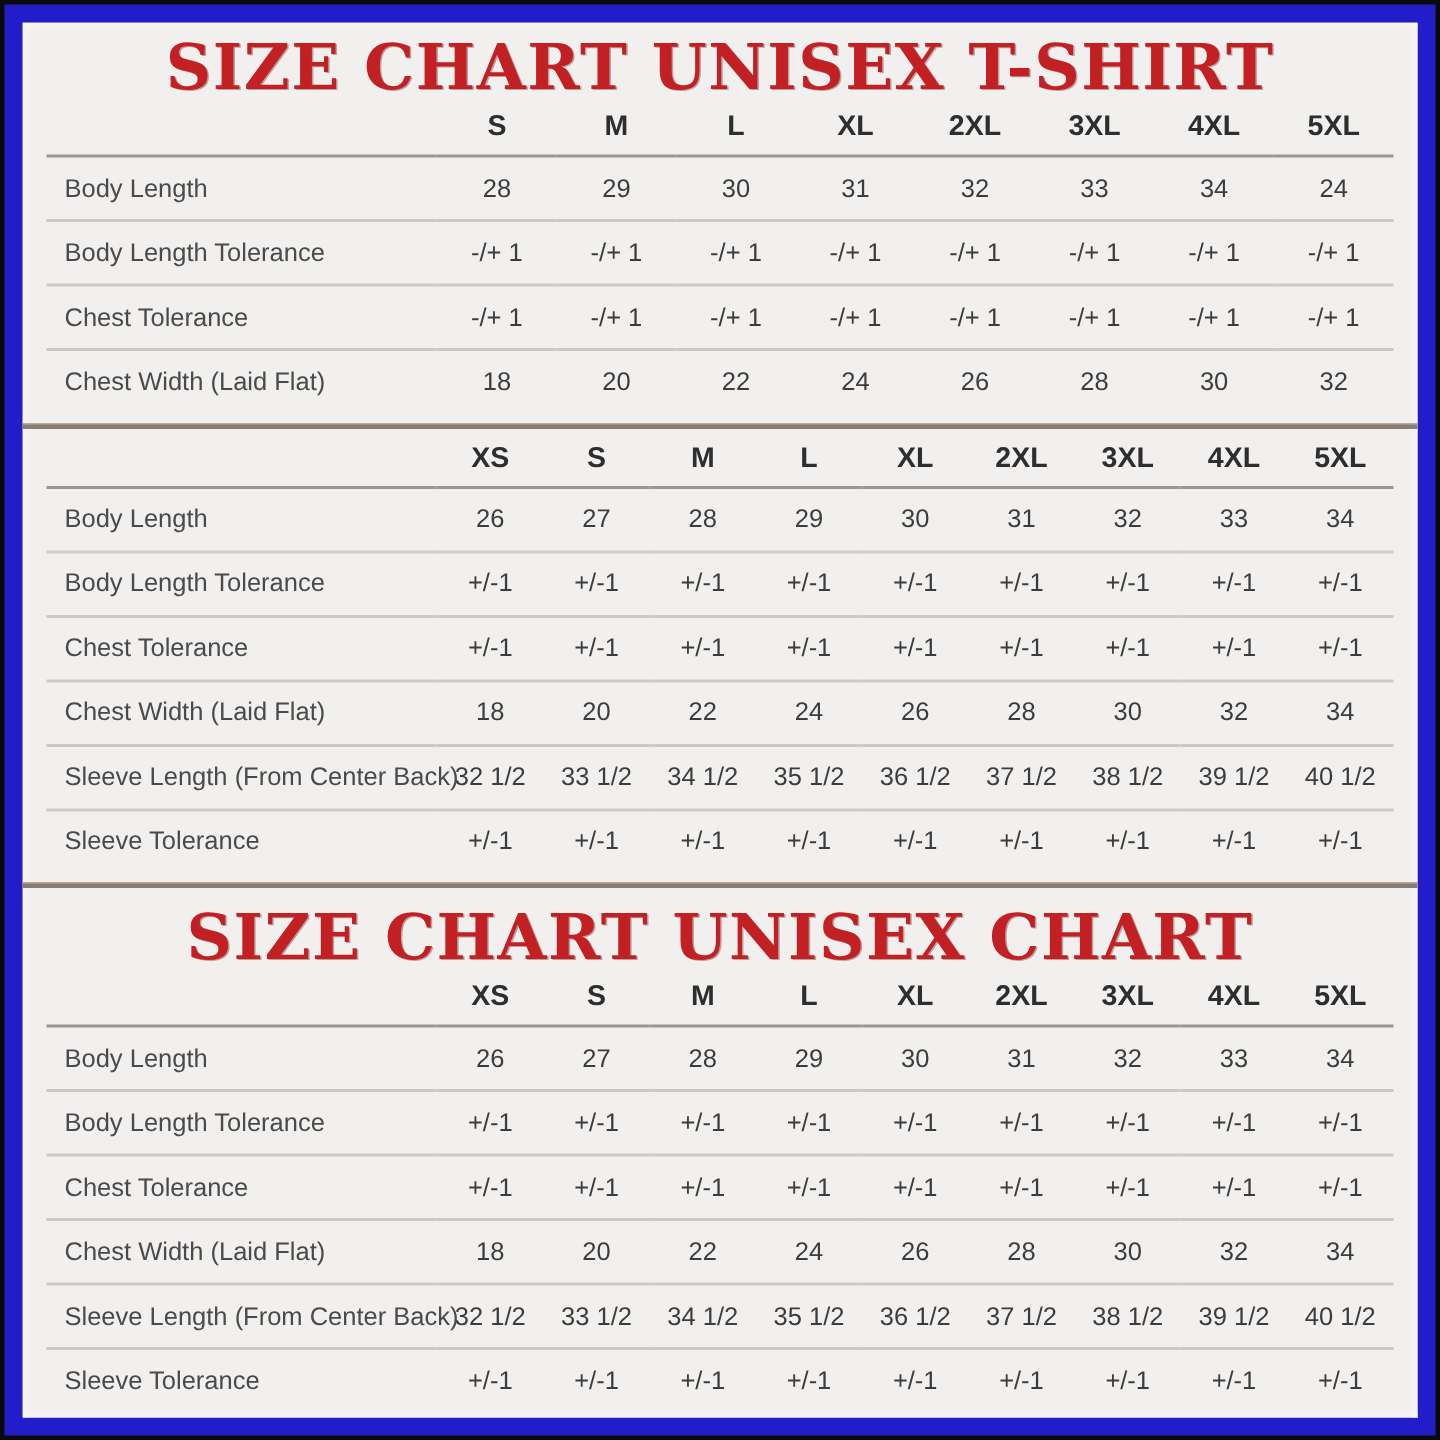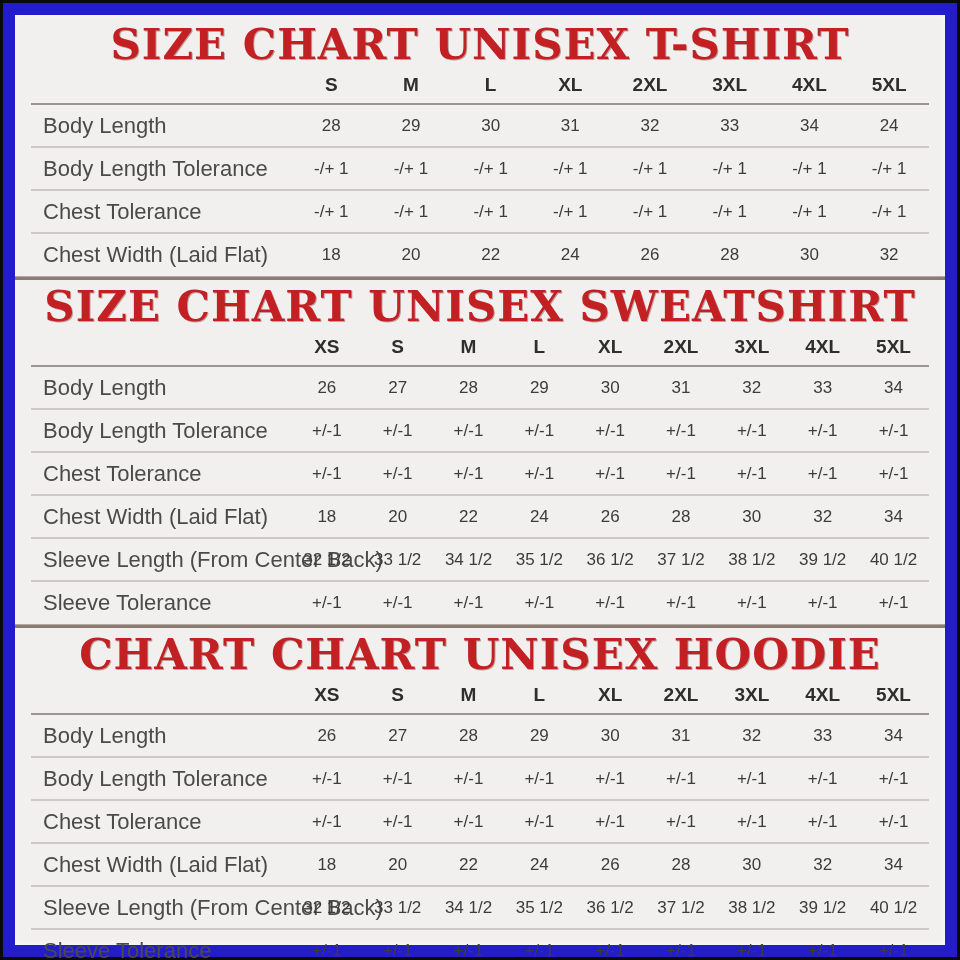--- a/index.html
+++ b/index.html
@@ -36,21 +36,21 @@
   th.size-col-header {
     font-size:19px; font-weight:bold; color:#2e2e2e;
     padding:2px 0 7px; border-bottom:2px solid #9a9694;
     text-align:center; white-space:nowrap;
   }
   th.corner-cell { border-bottom:2px solid #9a9694; }
   td { height:39px; vertical-align:middle; }
   tr.size-row td { border-bottom:2px solid #cdc9c6; }
   tr.size-row:last-child td { border-bottom:none; }
   td.row-label {
-    text-align:left; padding-left:12px; font-size:22px;
+    text-align:left; padding-left:12px; font-size:17px;
     color:#4a4a4a; white-space:nowrap;
   }
   td.cell-value {
     text-align:center; font-size:17px; color:#3c3c3c; white-space:nowrap;
   }
   .section-divider {
     height:3px; background:#8a7c74; border-top:1px solid #b5a9a2;
     margin:1px 0; flex:none;
   }
 </style>
@@ -130,21 +130,20 @@
                 <td class="cell-value">26</td>
                 <td class="cell-value">28</td>
                 <td class="cell-value">30</td>
                 <td class="cell-value">32</td>
               </tr>
             </tbody>
           </table>
         </section>
         <div class="section-divider"></div>
         <section class="size-section">
-          <h1 class="section-title">SIZE CHART UNISEX SWEATSHIRT</h1>
           <table class="size-table">
             <colgroup>
               <col style="width: 29%;">
               <col style="width: 7.88889%;">
               <col style="width: 7.88889%;">
               <col style="width: 7.88889%;">
               <col style="width: 7.88889%;">
               <col style="width: 7.88889%;">
               <col style="width: 7.88889%;">
               <col style="width: 7.88889%;">
@@ -236,21 +235,21 @@
                 <td class="cell-value">+/-1</td>
                 <td class="cell-value">+/-1</td>
                 <td class="cell-value">+/-1</td>
                 <td class="cell-value">+/-1</td>
               </tr>
             </tbody>
           </table>
         </section>
         <div class="section-divider"></div>
         <section class="size-section">
-          <h1 class="section-title">CHART CHART UNISEX HOODIE</h1>
+          <h1 class="section-title">SIZE CHART UNISEX CHART</h1>
           <table class="size-table">
             <colgroup>
               <col style="width: 29%;">
               <col style="width: 7.88889%;">
               <col style="width: 7.88889%;">
               <col style="width: 7.88889%;">
               <col style="width: 7.88889%;">
               <col style="width: 7.88889%;">
               <col style="width: 7.88889%;">
               <col style="width: 7.88889%;">

